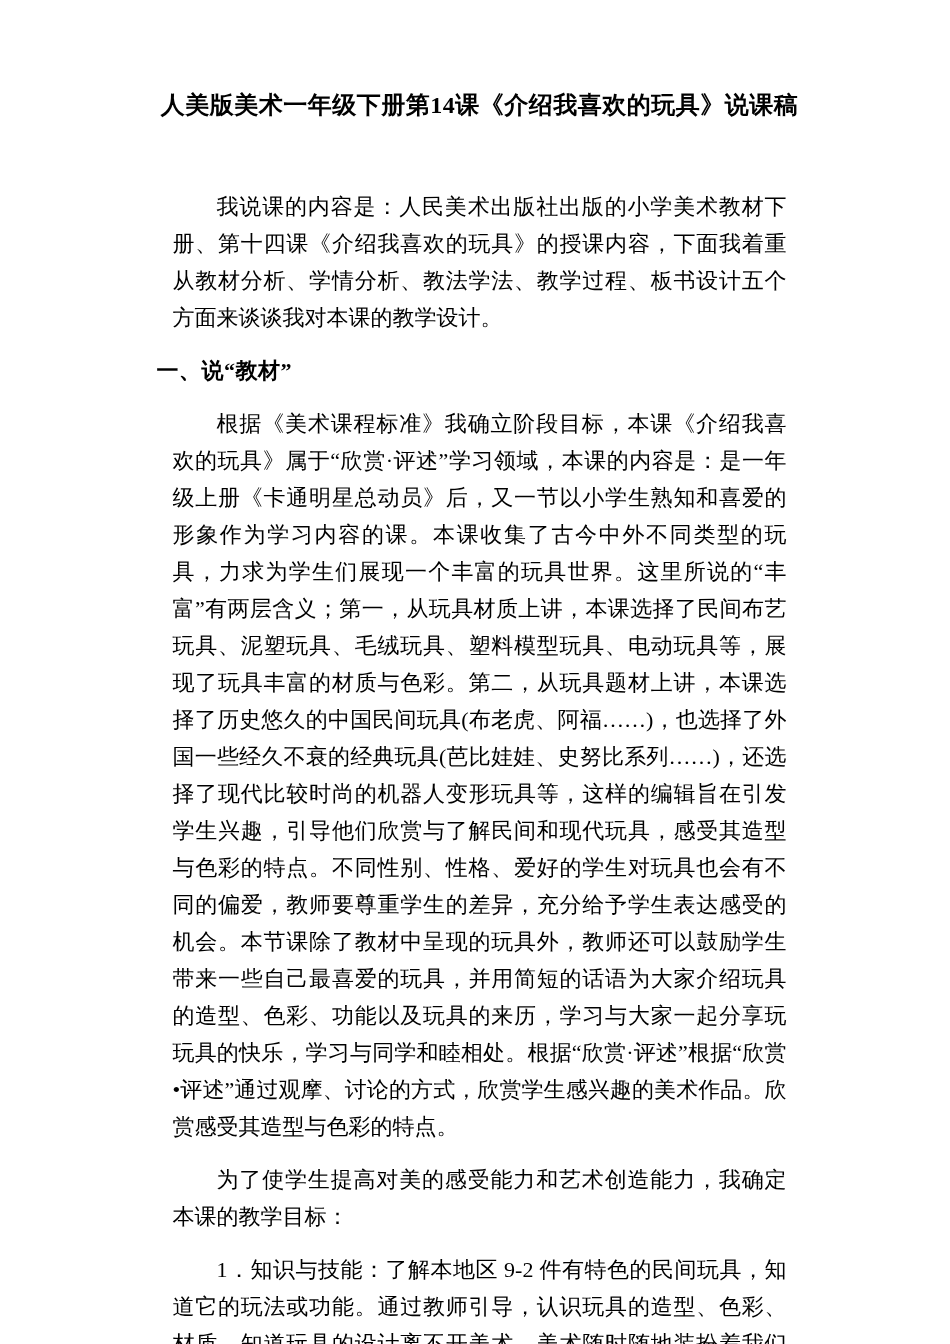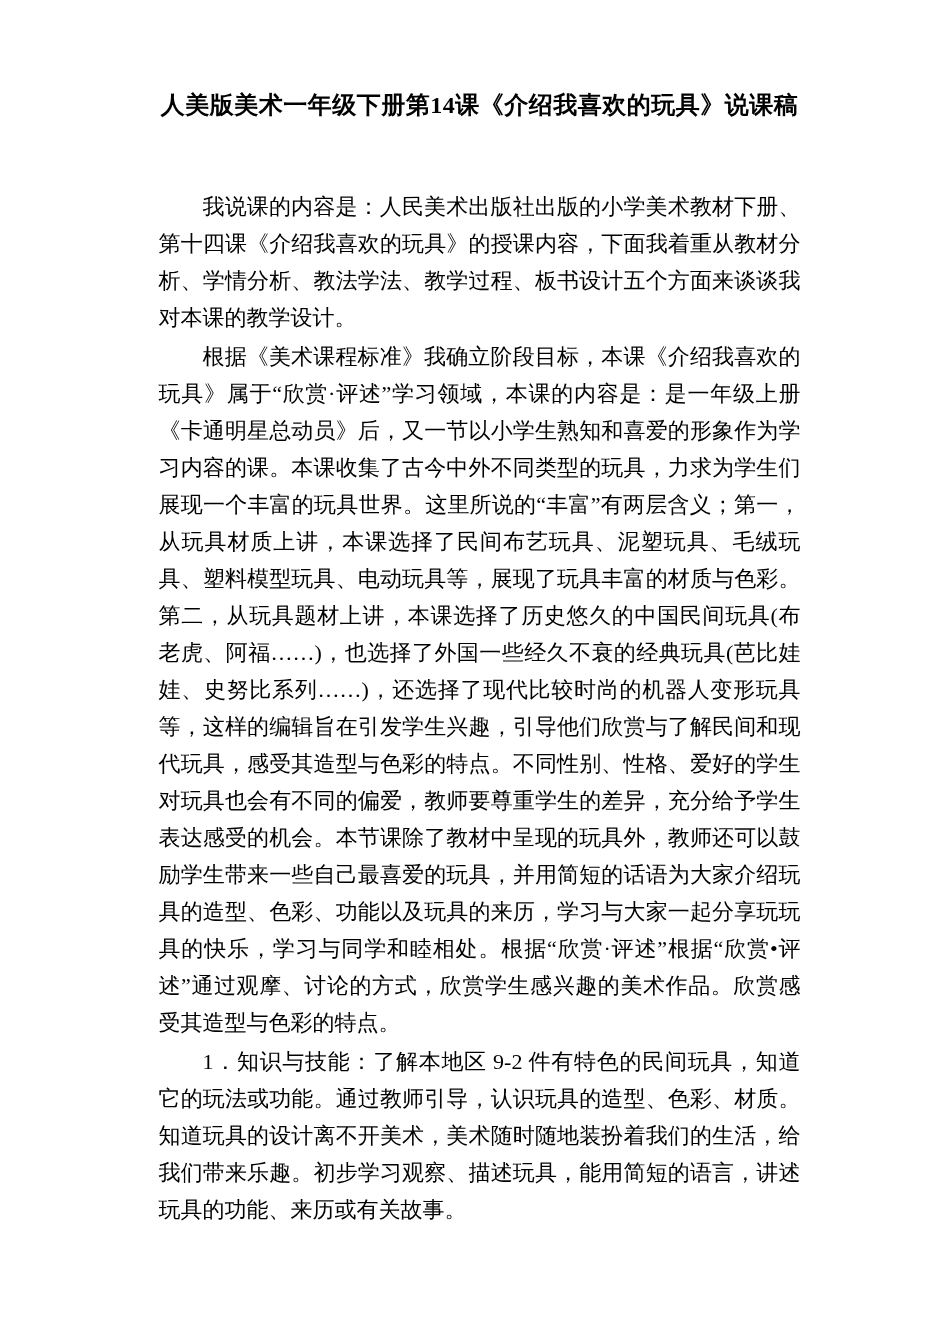--- a/index.html
+++ b/index.html
@@ -23,21 +23,21 @@
   }
   .doc-title {
     font-size: 24px;
     font-weight: bold;
     text-align: center;
     margin: 0 0 66px 0;
     line-height: 34px;
     letter-spacing: 0.5px;
   }
   .para {
-    margin: 2px;
+    margin: 16px;
     text-align: justify;
     text-justify: inter-ideograph;
     text-indent: 2em;
     word-break: break-all;
   }
   .section-heading {
     margin: 0;
     font-size: 22px;
     font-weight: bold;
     line-height: 37px;
@@ -47,20 +47,22 @@
 </style>
 </head>
 <body>
 
 <div class="page">
 
   <h1 class="doc-title">人美版美术一年级下册第14课《介绍我喜欢的玩具》说课稿</h1>
 
   <p class="para">我说课的内容是：人民美术出版社出版的小学美术教材下册、第十四课《介绍我喜欢的玩具》的授课内容，下面我着重从教材分析、学情分析、教法学法、教学过程、板书设计五个方面来谈谈我对本课的教学设计。</p>
 
+  <h2 class="section-heading">一、说“教材”</h2>
 
   <p class="para">根据《美术课程标准》我确立阶段目标，本课《介绍我喜欢的玩具》属于“欣赏·评述”学习领域，本课的内容是：是一年级上册《卡通明星总动员》后，又一节以小学生熟知和喜爱的形象作为学习内容的课。本课收集了古今中外不同类型的玩具，力求为学生们展现一个丰富的玩具世界。这里所说的“丰富”有两层含义；第一，从玩具材质上讲，本课选择了民间布艺玩具、泥塑玩具、毛绒玩具、塑料模型玩具、电动玩具等，展现了玩具丰富的材质与色彩。第二，从玩具题材上讲，本课选择了历史悠久的中国民间玩具(布老虎、阿福……)，也选择了外国一些经久不衰的经典玩具(芭比娃娃、史努比系列……)，还选择了现代比较时尚的机器人变形玩具等，这样的编辑旨在引发学生兴趣，引导他们欣赏与了解民间和现代玩具，感受其造型与色彩的特点。不同性别、性格、爱好的学生对玩具也会有不同的偏爱，教师要尊重学生的差异，充分给予学生表达感受的机会。本节课除了教材中呈现的玩具外，教师还可以鼓励学生带来一些自己最喜爱的玩具，并用简短的话语为大家介绍玩具的造型、色彩、功能以及玩具的来历，学习与大家一起分享玩玩具的快乐，学习与同学和睦相处。根据“欣赏·评述”根据“欣赏•评述”通过观摩、讨论的方式，欣赏学生感兴趣的美术作品。欣赏感受其造型与色彩的特点。</p>
 
+  <p class="para">为了使学生提高对美的感受能力和艺术创造能力，我确定本课的教学目标：</p>
 
   <p class="para">1．知识与技能：了解本地区 9-2 件有特色的民间玩具，知道它的玩法或功能。通过教师引导，认识玩具的造型、色彩、材质。知道玩具的设计离不开美术，美术随时随地装扮着我们的生活，给我们带来乐趣。初步学习观察、描述玩具，能用简短的语言，讲述玩具的功能、来历或有关故事。</p>
 
 
 </div>
 
 </body></html>

